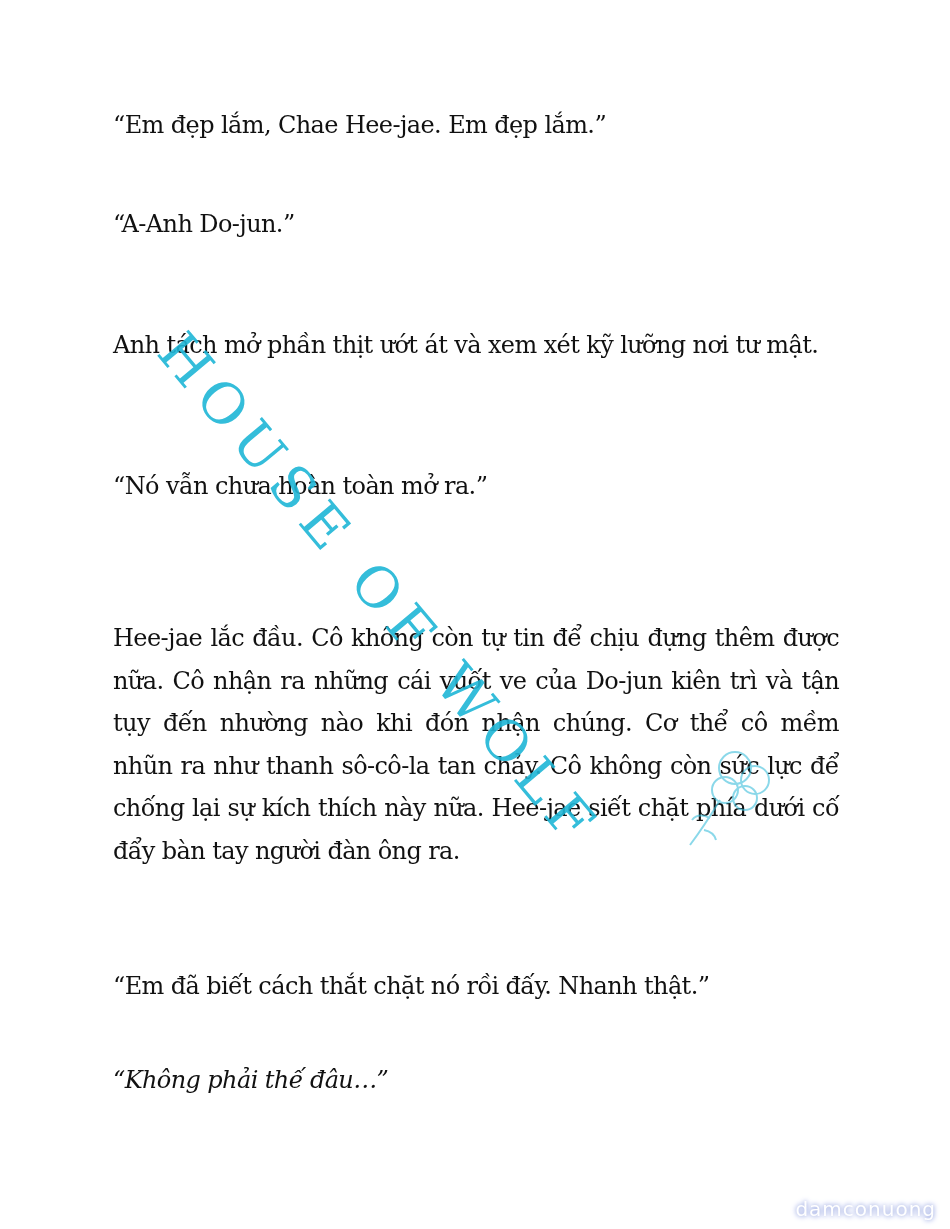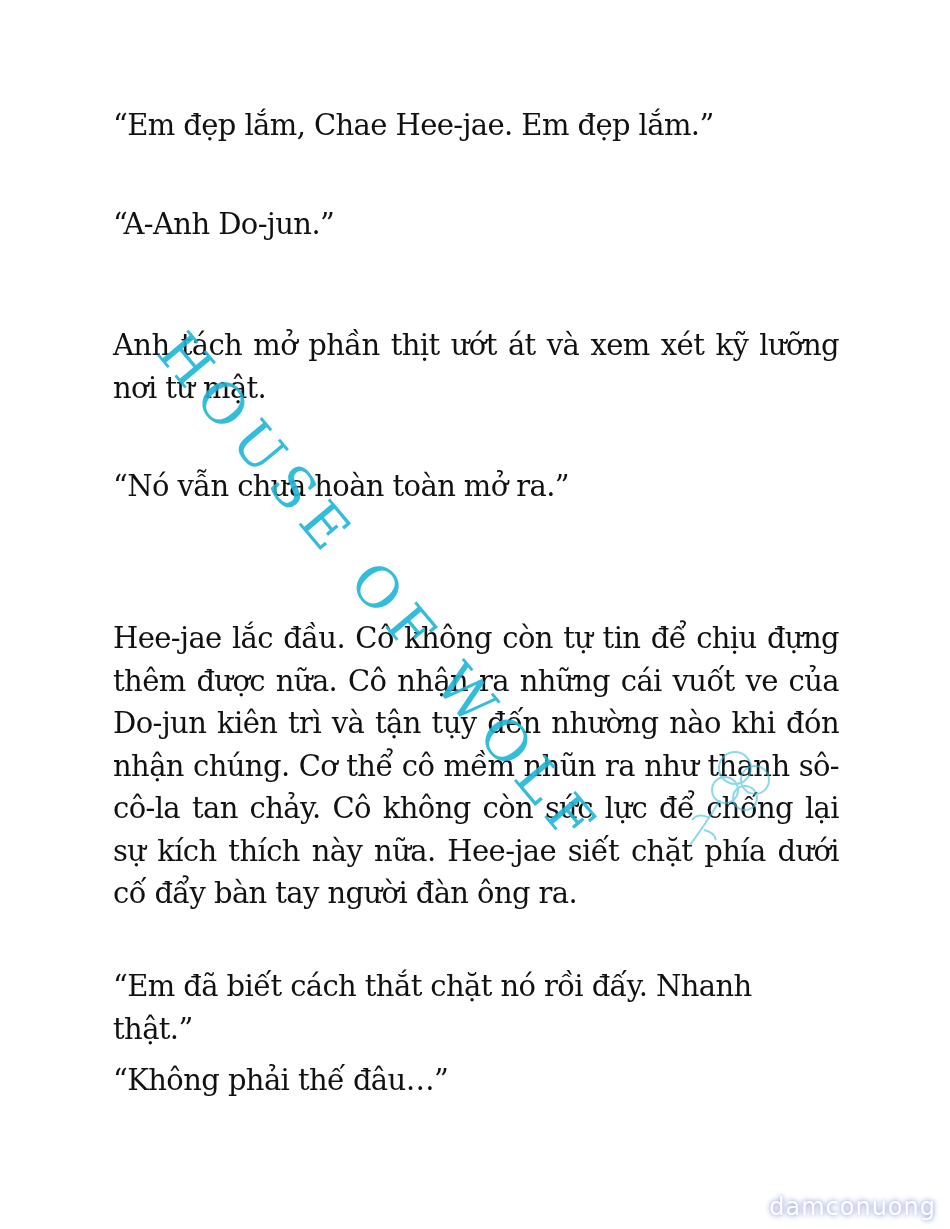--- a/index.html
+++ b/index.html
@@ -4,53 +4,53 @@
 <style>
   html, body { margin: 0; padding: 0; }
   body {
     width: 950px; height: 1229px; background: #ffffff; position: relative; overflow: hidden;
     font-family: "DejaVu Serif", "Liberation Serif", serif;
     color: #111111;
   }
   .page { position: absolute; left: 113px; top: 0; width: 726px; }
   .para {
     position: absolute; left: 0; width: 726px;
-    font-size: 29px; line-height: 42.5px; letter-spacing: -0.6px;
+    font-size: 24px; line-height: 42.5px; letter-spacing: -0.6px;
     margin: 0;
   }
   .para.justify { text-align: justify; }
   .watermark {
     position: absolute; left: 195px; top: 320px;
     transform-origin: 0 0; transform: rotate(50deg);
     color: #1fb6d6; font-family: "DejaVu Serif", "Liberation Serif", serif;
     font-size: 56px; letter-spacing: 10px; white-space: nowrap; opacity: 0.9;
     pointer-events: none;
   }
   .flower {
     position: absolute; left: 680px; top: 740px; width: 100px; height: 110px; opacity: 0.6;
   }
   .corner-mark {
     position: absolute; right: 14px; bottom: 8px;
-    font-family: "DejaVu Sans", sans-serif; font-size: 24px; color: #ffffff;
+    font-family: "DejaVu Sans", sans-serif; font-size: 20px; color: #ffffff;
     text-shadow: 0 0 4px #9aa8e0, 0 0 6px #aab6ea;
     letter-spacing: 1px;
     margin-top: 21px;
   }
 </style>
 </head>
 <body>
 
 <div class="page">
   <p class="para" style="top:104px;">“Em đẹp lắm, Chae Hee-jae. Em đẹp lắm.”</p>
   <p class="para" style="top:203px;">“A-Anh Do-jun.”</p>
   <p class="para justify" style="top:324px;">Anh tách mở phần thịt ướt át và xem xét kỹ lưỡng nơi tư mật.</p>
   <p class="para" style="top:465px;">“Nó vẫn chưa hoàn toàn mở ra.”</p>
   <p class="para justify" style="top:617px;">Hee-jae lắc đầu. Cô không còn tự tin để chịu đựng thêm được nữa. Cô nhận ra những cái vuốt ve của Do-jun kiên trì và tận tụy đến nhường nào khi đón nhận chúng. Cơ thể cô mềm nhũn ra như thanh sô-cô-la tan chảy. Cô không còn sức lực để chống lại sự kích thích này nữa. Hee-jae siết chặt phía dưới cố đẩy bàn tay người đàn ông ra.</p>
   <p class="para" style="top:965px;">“Em đã biết cách thắt chặt nó rồi đấy. Nhanh thật.”</p>
-  <p class="para" style="top:1059px;">“Không phải thế đâu…”</p>
+  <p class="para" style="top:1059px;font-style:italic;">“Không phải thế đâu…”</p>
 </div>
 
 <div class="watermark">HOUSE OF WOLF</div>
 
 <svg class="flower" viewBox="0 0 100 110">
   <g fill="none" stroke="#3fbfdc" stroke-width="2">
     <circle cx="55" cy="28" r="16"></circle>
     <circle cx="75" cy="40" r="14"></circle>
     <circle cx="45" cy="50" r="13"></circle>
     <circle cx="65" cy="58" r="12"></circle>

